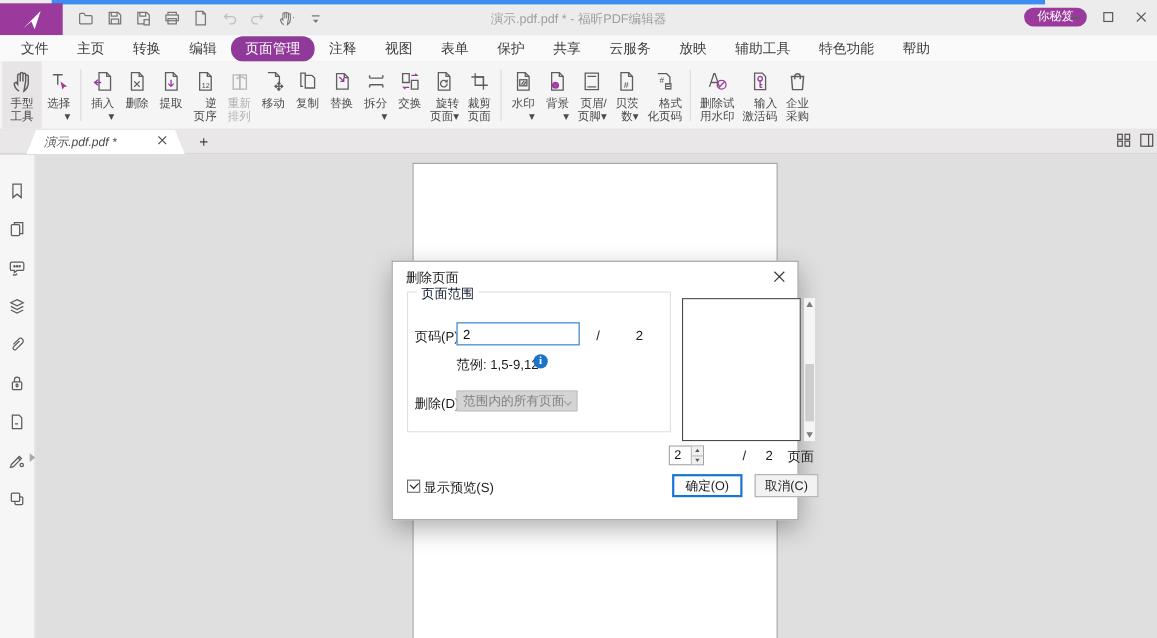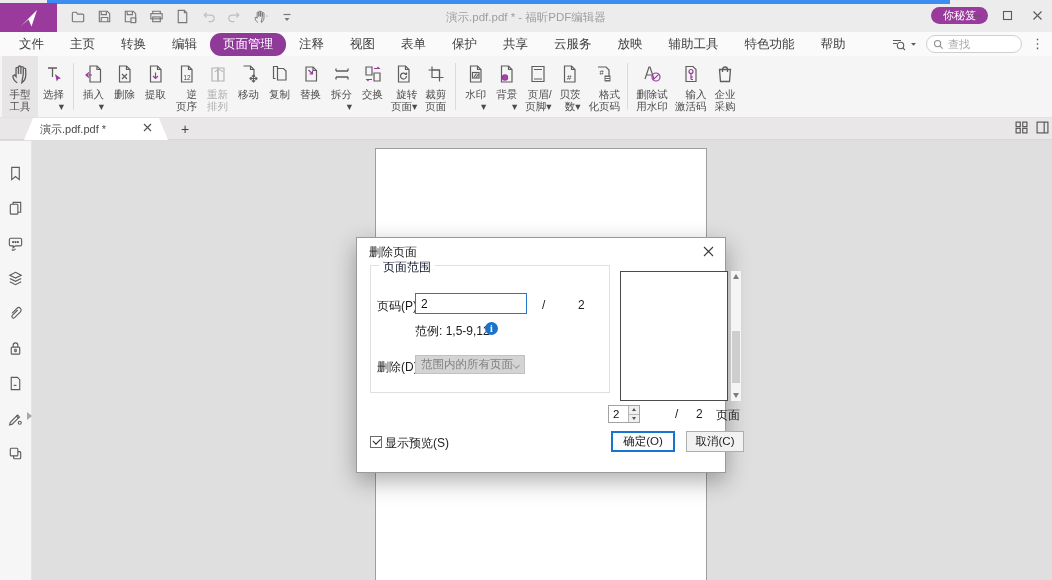--- a/index.html
+++ b/index.html
@@ -32,21 +32,21 @@
   
   .ribbon { position:absolute; left:0; top:56px; width:1052px; height:62px; background:#f6f5f6; border-bottom:1px solid #e3e1e2; display:flex; align-items:stretch; padding-left:2px; }
   .rb-item { min-width:31px; padding:5px 3px 2px; display:flex; flex-direction:column; align-items:center; gap:2px; }
   .rb-item.active { background:#e7e5e6; }
   .rb-item.disabled { opacity:.42; }
   .rb-label { font-size:10.5px; line-height:11.5px; color:#4c4a4b; text-align:right; white-space:pre-line; }
   .rb-sep { width:1px; background:#dcdadb; margin:7px 4px; }
   .rb-ic { height:26px; display:flex; align-items:center; justify-content:center; }
 
   
-  .tabbar { position:absolute; left:0; top:118px; width:1052px; height:22px; background:#e9e7e8; border-bottom:1px solid #d8d6d7; }
+  .tabbar { position:absolute; left:0; top:118px; width:1052px; height:22px; background:#e9e7e8; border-bottom:1px solid #d8d6d7;font-style:italic; }
   .tab { position:absolute; left:24px; top:0; width:144px; height:22px; background:#fff; clip-path:polygon(9px 0, calc(100% - 9px) 0, 100% 100%, 0 100%); display:flex; align-items:center; padding:0 16px; font-size:11px; color:#4a4a4a; }
   .tab-close { position:absolute; right:16px; top:5px; }
   .tab-plus { position:absolute; left:176px; top:2px; width:18px; height:18px; display:flex; align-items:center; justify-content:center; color:#3f3f3f; font-size:14px; }
   .tabbar-right { position:absolute; right:2px; top:2px; display:flex; gap:6px; }
 
   
   .sidebar { position:absolute; left:0; top:141px; width:32px; height:439px; background:#f7f6f7; border-right:1px solid #e6e4e5; display:flex; flex-direction:column; align-items:center; padding-top:22px; gap:15px; }
   .sb-ic { width:20px; height:20px; display:flex; align-items:center; justify-content:center; }
   .sb-collapse { position:absolute; left:27px; top:412px; width:0; height:0; border-top:4px solid transparent; border-bottom:4px solid transparent; border-left:5px solid #a9a7a8; }
   .docarea { position:absolute; left:33px; top:141px; width:1019px; height:439px; background:#dfdfdf; }
@@ -180,40 +180,20 @@
   <span class="menu-item">注释</span>
   <span class="menu-item">视图</span>
   <span class="menu-item">表单</span>
   <span class="menu-item">保护</span>
   <span class="menu-item">共享</span>
   <span class="menu-item">云服务</span>
   <span class="menu-item">放映</span>
   <span class="menu-item">辅助工具</span>
   <span class="menu-item">特色功能</span>
   <span class="menu-item">帮助</span>
-  <span class="menu-right">
-    <span class="find-ic">
-      <svg width="17" height="15" viewBox="0 0 17 15" fill="none" stroke="#5c5c5c" stroke-width="1.1">
-          <path d="M2 3.5 h8 M2 6.5 h4"></path>
-          <circle cx="9.5" cy="8.5" r="3.2"></circle>
-          <path d="M11.8 10.8 L14 13"></path>
-        </svg>
-      <svg width="7" height="5" viewBox="0 0 7 5">
-          <path d="M1 1 l2.5 2.7 L6 1 z" fill="#5c5c5c"></path>
-        </svg>
-    </span>
-    <span class="search-box">
-      <svg width="11" height="11" viewBox="0 0 12 12" fill="none" stroke="#8f8f8f" stroke-width="1.2">
-          <circle cx="5" cy="5" r="3.4"></circle>
-          <path d="M7.6 7.6 L10.5 10.5"></path>
-        </svg>
-      <input type="text" placeholder="查找" style="">
-    </span>
-    <span class="vdots">⋮</span>
-  </span>
 </div>
 
 <div class="ribbon">
   <div class="rb-item active" style="min-width:36px;">
     <span class="rb-ic">
         <svg width="22" height="22" viewBox="0 0 20 20" fill="none" stroke="#5f5d5e" stroke-width="1.2">
           <path d="M7.5 18 c-2.3-1.4-3.9-3.8-3.9-6.4 l1.5-.9 1.3 1.7 V5 a1.1 1.1 0 0 1 2.2 0 V10 M8.6 10 V3.8 a1.1 1.1 0 0 1 2.2 0 V10 M10.8 10 V4.4 a1.1 1.1 0 0 1 2.2 0 V10 M13 10 V5.8 a1.1 1.1 0 0 1 2.2 0 v5.4 c0 3.6-1.7 5.5-3.6 6.8 z"></path>
         </svg>
       </span>
     <span class="rb-label">手型

